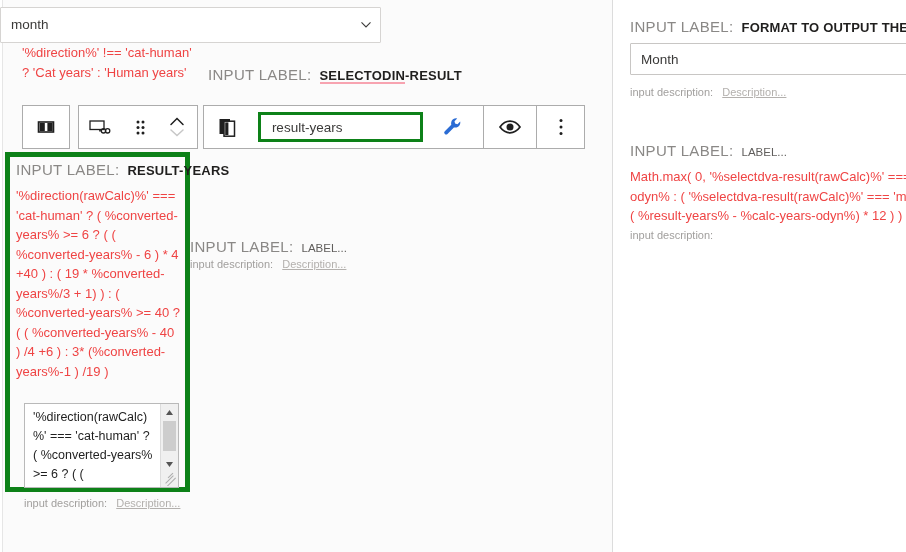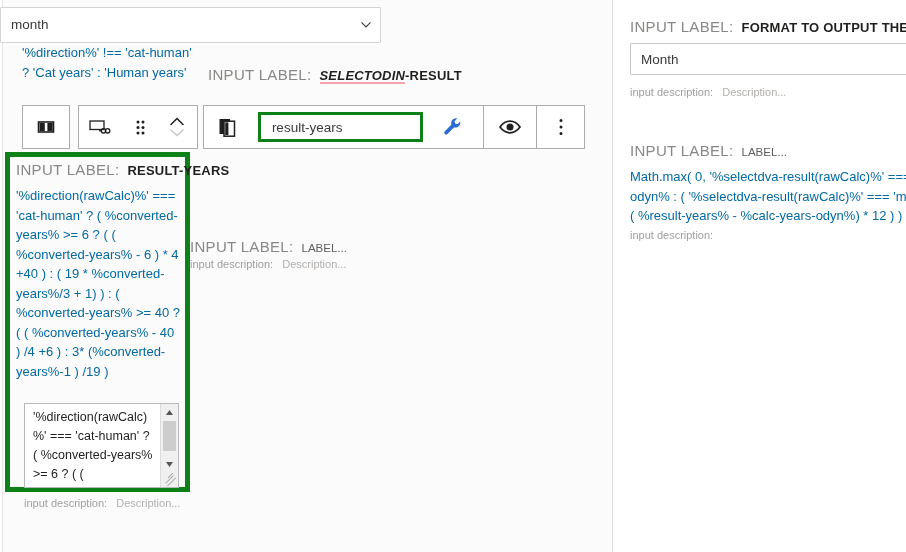--- a/index.html
+++ b/index.html
@@ -64,48 +64,47 @@
   .lbl-value.muted {
     font-weight: 400;
     color: #605e5c;
     font-size: 11.5px;
     letter-spacing: 0;
     text-align: center;
   }
   .spell-underline {
     display: inline-block;
     position: relative;
-    font-style: italic;
   }
   .spell-underline::after {
     content: "";
     position: absolute;
     left: 0; right: 0;
     bottom: -2px;
     height: 2.5px;
     background: #f7a3b0;
   }
 
   .code-text {
     font-size: 13px;
     line-height: 19.5px;
-    color: #0369a1;
+    color: #ef4444;
     white-space: pre-wrap;
     word-break: break-word;
     font-family: "Liberation Sans", sans-serif;
   }
 
   .desc-row {
     font-size: 11px;
     color: #a19f9d;
     white-space: nowrap;
     line-height: 14px;
   }
   .desc-prefix { color: #a19f9d; margin-top: 48px; }
-  .desc-value { color: #b3b0ad; margin-left: 6px; }
+  .desc-value { color: #b3b0ad; margin-left: 6px; text-decoration: underline; }
 
   
   .text-input {
     box-sizing: border-box;
     border: 1px solid #c8c6c4;
     background: #ffffff;
     height: 32px;
     line-height: 30px;
     padding: 0 10px;
     font-size: 13.5px;

